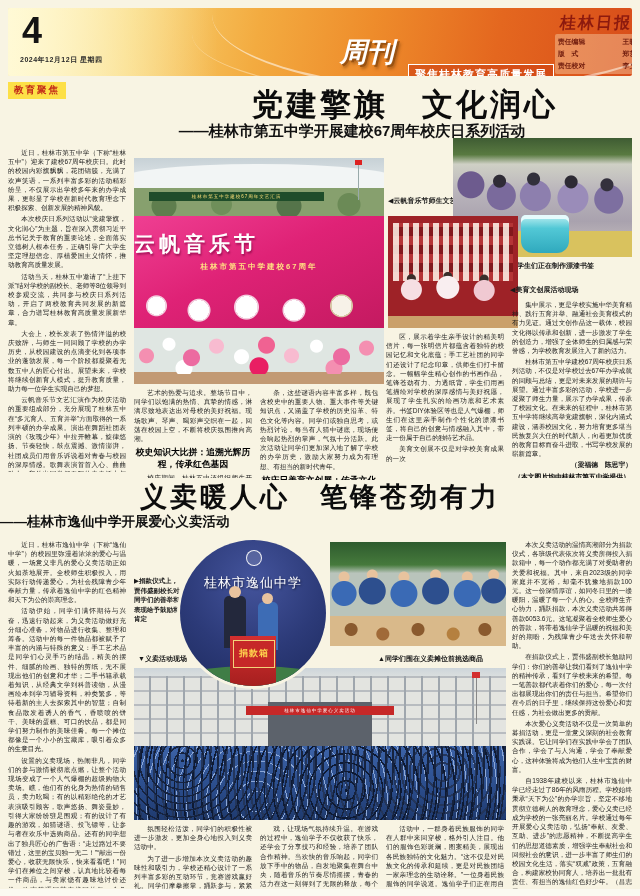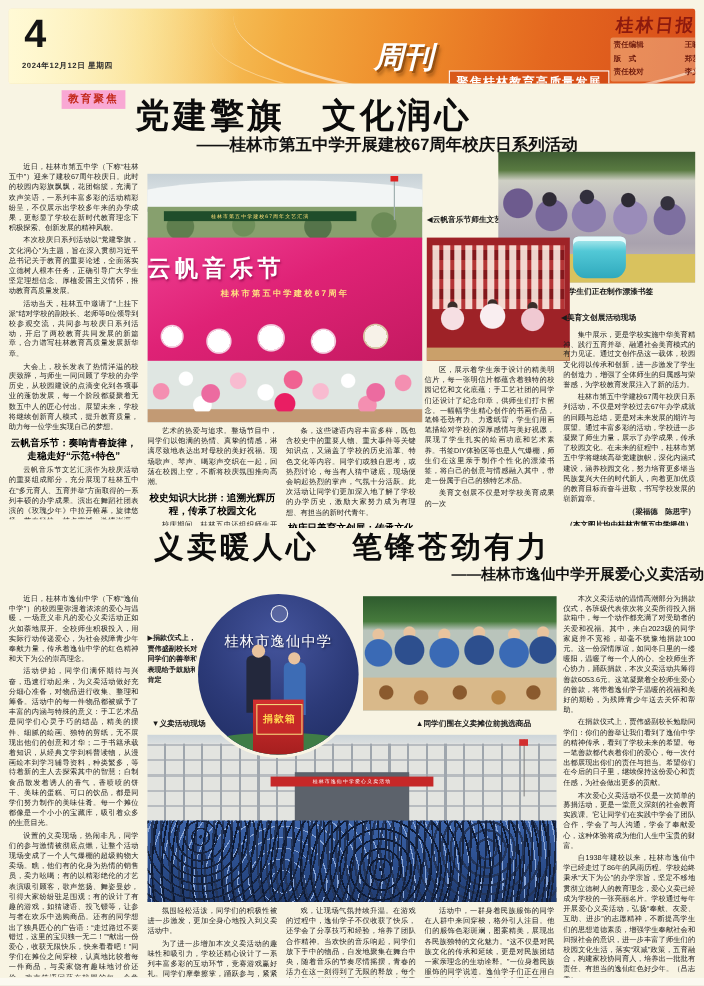--- a/index.html
+++ b/index.html
@@ -26,28 +26,28 @@
           text-shadow:2px 2px 0 #9a5312,3px 4px 3px rgba(110,55,10,.5);}
   .slogan{position:absolute;left:400px;top:56px;padding:2px 6px;border:1px solid #fff;
           background:rgba(205,65,18,.6);color:#fff;font-weight:700;font-size:11px;letter-spacing:1px;}
   .papername{position:absolute;left:552px;top:5px;width:80px;font-size:16px;font-weight:900;color:#8d1a0e;
           font-family:"Liberation Serif","DejaVu Serif",serif;letter-spacing:2px;transform:skewX(-6deg);}
   .credits{position:absolute;left:547px;top:26px;width:85px;background:rgba(255,242,205,.35);
           border-radius:2px;padding:2px 3px;}
   .credits .row{display:flex;justify-content:space-between;font-size:6.8px;font-weight:700;color:#6e1a0c;line-height:12px;}
 
   
-  .tag{position:absolute;left:8px;top:82px;background:#f9a8d4;color:#c22718;font-weight:900;
-       font-size:9.5px;letter-spacing:2px;padding:2px 6px;margin-left:48px;}
-  .h1a{position:absolute;left:4px;top:84px;width:544px;text-align:center;font-size:31px;font-weight:900;
+  .tag{position:absolute;left:8px;top:82px;background:#fde047;color:#c22718;font-weight:900;
+       font-size:9.5px;letter-spacing:2px;padding:2px 6px;}
+  .h1a{position:absolute;left:14px;top:84px;width:544px;text-align:right;font-size:31px;font-weight:900;
        color:#0c0c0c;letter-spacing:3px;}
   .h1b{position:absolute;left:0;top:122px;width:640px;text-align:center;font-size:15px;font-weight:800;color:#111;margin-left:32px;}
   .h2a{position:absolute;left:0;top:479px;width:640px;text-align:center;font-size:27px;font-weight:900;
        color:#0c0c0c;letter-spacing:3px;}
-  .h2b{position:absolute;left:0;top:513px;width:640px;text-align:right;font-size:13.5px;font-weight:800;color:#111;}
+  .h2b{position:absolute;left:0;top:513px;width:640px;text-align:left;font-size:13.5px;font-weight:800;color:#111;}
 
   
   .col{position:absolute;overflow:hidden;}
   .bt p{margin:0 0 2px;font-size:6.6px;line-height:9.2px;text-align:justify;color:#1c1c1c;text-indent:2em;}
   .ch{font-size:8.8px;font-weight:900;text-align:center;line-height:12px;margin:3px 0;color:#000;}
   .byline{font-size:6.8px;font-weight:700;text-align:right;color:#1c1c1c;margin-top:2px;}
   .credit{font-size:6.8px;font-weight:900;text-align:center;color:#000;margin-top:2px;}
   .cap{position:absolute;font-size:7px;font-weight:900;color:#1a1a1a;line-height:9.5px;}
 
   
@@ -213,21 +213,20 @@
 
   <div class="tag">教育聚焦</div>
   <div class="h1a">党建擎旗　文化润心</div>
   <div class="h1b">——桂林市第五中学开展建校67周年校庆日系列活动</div>
 
   <div class="col bt" style="left:8px;top:148px;width:118px;height:324px;">
     <p>近日，桂林市第五中学（下称“桂林五中”）迎来了建校67周年校庆日。此时的校园内彩旗飘飘，花团锦簇，充满了欢声笑语，一系列丰富多彩的活动精彩纷呈，不仅展示出学校多年来的办学成果，更彰显了学校在新时代教育理念下积极探索、创新发展的精神风貌。</p>
     <p>本次校庆日系列活动以“党建擎旗，文化润心”为主题，旨在深入贯彻习近平总书记关于教育的重要论述，全面落实立德树人根本任务，正确引导广大学生坚定理想信念、厚植爱国主义情怀，推动教育高质量发展。</p>
     <p>活动当天，桂林五中邀请了“上挂下派”结对学校的副校长、老师等8位领导到校参观交流，共同参与校庆日系列活动，开启了两校教育共同发展的新篇章，合力谱写桂林教育高质量发展新华章。</p>
     <p>大会上，校长发表了热情洋溢的校庆致辞，与师生一同回顾了学校的办学历史，从校园建设的点滴变化到各项事业的蓬勃发展，每一个阶段都凝聚着无数五中人的匠心付出。展望未来，学校将继续创新育人模式，提升教育质量，助力每一位学生实现自己的梦想。</p>
-    <div class="ch">云帆音乐节：奏响青春旋律，走稳走好“示范+特色”</div>
     <p>云帆音乐节文艺汇演作为校庆活动的重要组成部分，充分展现了桂林五中在“多元育人、五育并举”方面取得的一系列丰硕的办学成果。演出在舞蹈社团表演的《玫瑰少年》中拉开帷幕，旋律悠扬、节奏轻快，鼓点震撼、激情澎湃，社团成员们用音乐诉说着对青春与校园的深厚情感。歌舞表演首首入心、曲曲动人，释放出同学们无限的青春活力与激情，师生演唱秀更展现出一幅幅流动的青春画卷，一腔热忱饱含着对</p>
   </div>
 
   <div class="photo p-stage">
     <div class="roof"></div>
     <div class="trees"></div>
     <div class="gbanner">桂林市第五中学建校67周年文艺汇演</div>
     <div class="pole"></div>
     <div class="flag"></div>
     <div class="backdrop"></div>
@@ -248,21 +247,21 @@
 
   <div class="photo p-hanfu">
     <div class="cards"></div>
     <div class="figs"></div>
     <div class="tbl"></div>
   </div>
   <div class="cap" style="left:510px;top:285px;width:122px;">◀美育文创展活动现场</div>
 
   <div class="col bt" style="left:134px;top:388px;width:118px;height:90px;">
     <p>艺术的热爱与追求。整场节目中，同学们以饱满的热情、真挚的情感，淋漓尽致地表达出对母校的美好祝福。现场歌声、琴声、喝彩声交织在一起，回荡在校园上空，不断将校庆氛围推向高潮。</p>
-    <div class="ch">校史知识大比拼：追溯光辉历程，传承了校园文化</div>
+    <div class="ch">校史知识大比拼：追溯光辉历程，传承红色基因</div>
     <p>校庆期间，桂林五中还组织师生开展了校史知识大比拼活动。活动现场装饰一新，每个灯笼下都悬挂着一张写有谜题的纸</p>
   </div>
 
   <div class="col bt" style="left:260px;top:388px;width:118px;height:92px;">
     <p>条，这些谜语内容丰富多样，既包含校史中的重要人物、重大事件等关键知识点，又涵盖了学校的历史沿革、特色文化等内容。同学们或独自思考，或热烈讨论，每当有人猜中谜底，现场便会响起热烈的掌声，气氛十分活跃。此次活动让同学们更加深入地了解了学校的办学历史，激励大家努力成为有理想、有担当的新时代青年。</p>
     <div class="ch">校庆日美育文创展：传承文化精髓，绽放艺术之花</div>
   </div>
 
   <div class="col bt" style="left:386px;top:332px;width:118px;height:148px;">
     <p>区，展示着学生亲手设计的精美明信片，每一张明信片都蕴含着独特的校园记忆和文化底蕴；手工艺社团的同学们还设计了纪念印章，供师生们打卡留念。一幅幅学生精心创作的书画作品，笔锋苍劲有力、力透纸背，学生们用画笔描绘对学校的深厚感情与美好祝愿，展现了学生扎实的绘画功底和艺术素养。书签DIY体验区等也是人气爆棚，师生们在这里亲手制作个性化的漂漆书签，将自己的创意与情感融入其中，带走一份属于自己的独特艺术品。</p>

